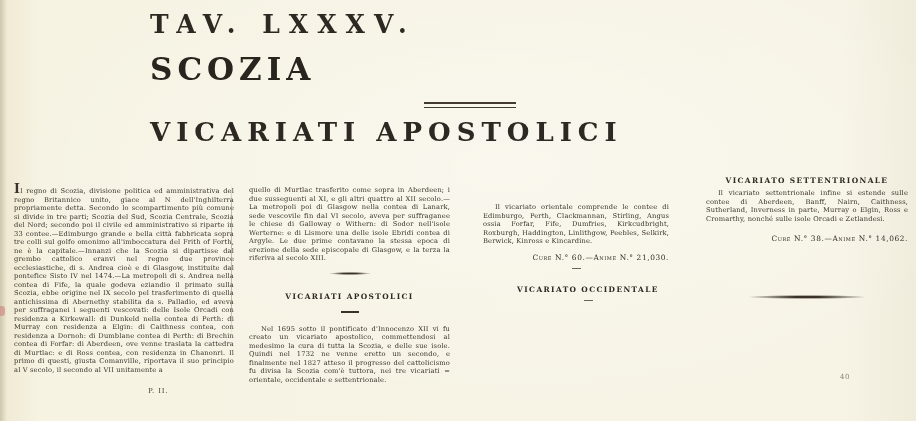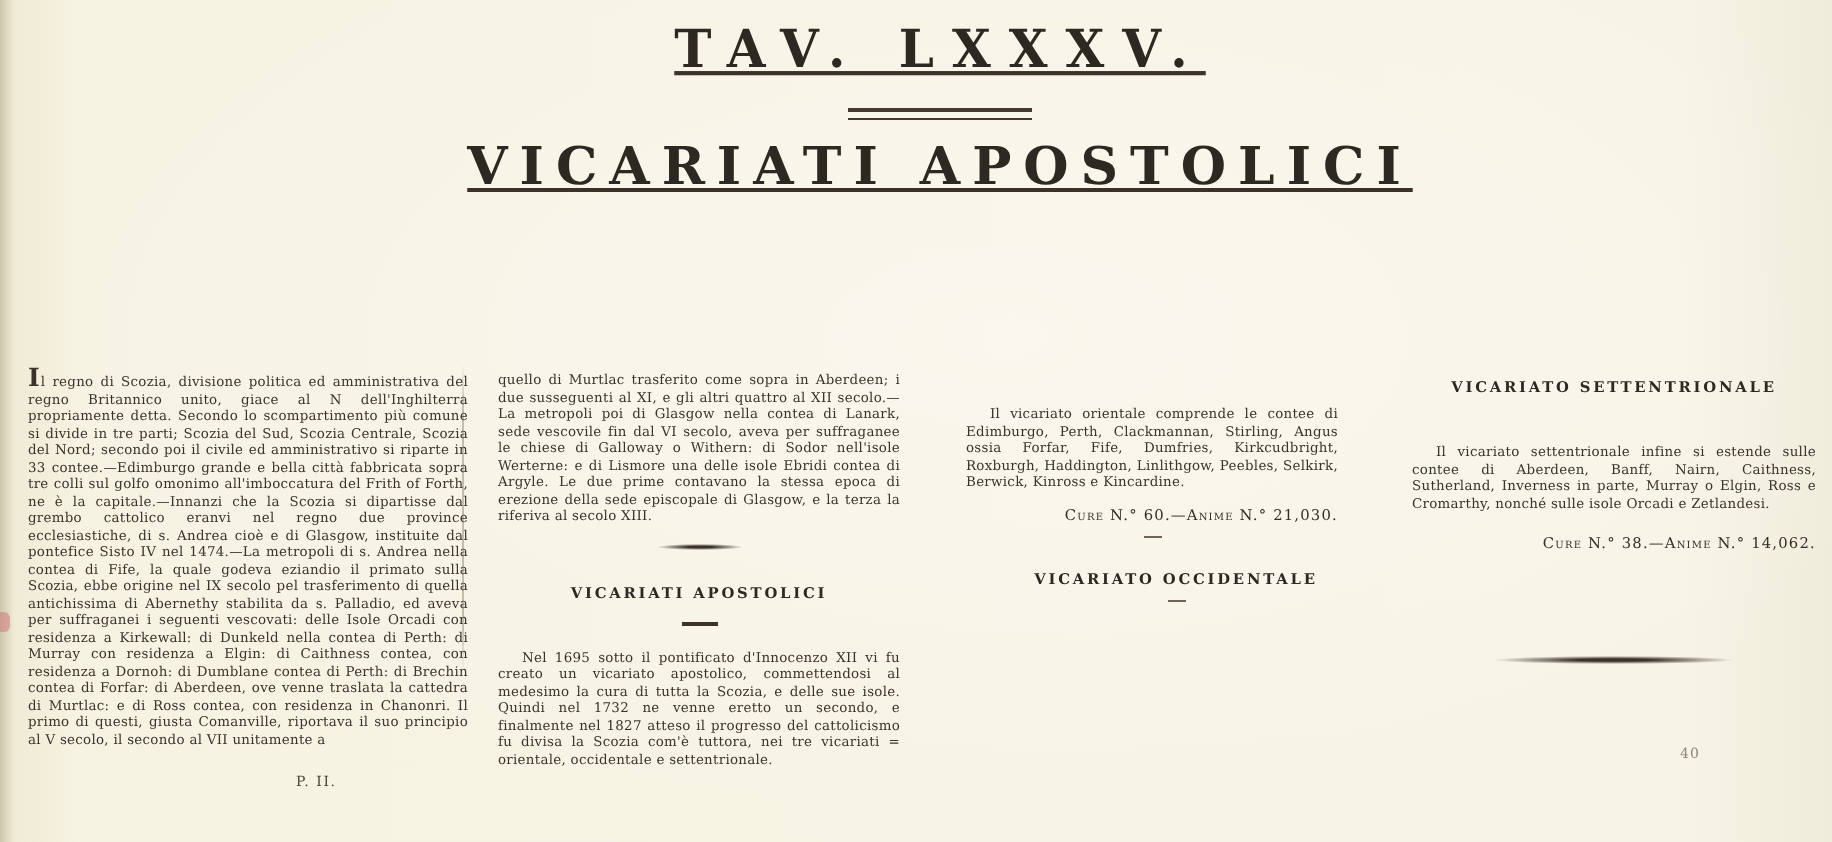--- a/index.html
+++ b/index.html
@@ -17,41 +17,41 @@
   }
   .left-edge{
     position:absolute;left:0;top:0;width:7px;height:421px;
     background:linear-gradient(to right, rgba(120,110,80,.28), rgba(120,110,80,0));
   }
   .stain{
     position:absolute;left:0;top:306px;width:5px;height:10px;
     background:rgba(205,120,120,.55);border-radius:0 3px 3px 0;
   }
   
-  .masthead{position:absolute;left:150px;top:10px;width:640px;text-align:center;text-decoration:underline;}
+  .masthead{position:absolute;left:150px;top:10px;width:640px;}
   .plate{
     font-size:25px;font-weight:700;letter-spacing:9px;color:#2e2822;
     transform:scaleY(1.05);
   }
   .title{
     margin-top:12px;font-size:31px;font-weight:700;letter-spacing:5px;color:#2a241e;
   }
   .double-rule{
     width:92px;height:3px;margin:15px auto 0 auto;
     border-top:2px solid #433b30;border-bottom:1px solid #433b30;
   }
   .subtitle{
     margin-top:9px;font-size:26px;font-weight:700;letter-spacing:6px;color:#2e2822;
   }
   
   .col{position:absolute;top:186px;}
   .col1{left:14px;width:220px;}
   .col2{left:249px;width:201px;}
   .col3{left:483px;width:186px;top:194px;}
-  .col4{left:706px;width:202px;top:189px;}
+  .col4{left:706px;width:202px;top:176px;}
   p.body{
     margin:0;font-size:6.7px;line-height:8.5px;text-align:justify;
     color:#3b332a;letter-spacing:.15px;
   }
   p.indent{text-indent:12px;}
   p.dropcap::first-letter{
     font-size:12.5px;font-weight:600;line-height:6px;letter-spacing:.5px;
   }
   .colhead{
     margin:0;text-align:center;font-size:7.4px;font-weight:700;
@@ -71,21 +71,21 @@
   .tiny-rule{width:9px;height:1px;background:#6d6356;margin:0 auto;}
   
   .col2 .swell-sm{margin-top:9px;}
   .col2 .colhead{margin-top:17px;}
   .col2 .short-rule{margin-top:10px;}
   .col2 p.indent{margin-top:12px;}
   .col3 .sec-body{margin-top:9px;}
   .col3 .stats{margin-top:7px;}
   .col3 .tiny-rule{margin-top:6px;}
   .col3 .sec2{margin-top:16px;margin-left:24px;}
-  .col4 .sec-body{margin-top:24px;}
+  .col4 .sec-body{margin-top:4px;}
   .col4 .stats{margin-top:11px;}
   .col4 .swell-lg{margin-top:52px;}
   
   .fold-line{
     position:absolute;left:231px;top:182px;width:1px;height:154px;
     background:linear-gradient(to bottom, rgba(95,88,70,0), rgba(95,88,70,.35) 15%, rgba(95,88,70,.35) 85%, rgba(95,88,70,0));
   }
   .signature{
     position:absolute;left:148px;top:387px;font-size:7px;letter-spacing:.8px;color:#4a4236;
   }
@@ -96,20 +96,21 @@
 </head>
 <body>
 
 <div class="page">
 
   <div class="left-edge"></div>
   <div class="stain"></div>
 
   <header class="masthead">
     <div class="plate">TAV.  LXXXV.</div>
+    <div class="title">SCOZIA</div>
     <div class="double-rule"></div>
     <div class="subtitle">VICARIATI  APOSTOLICI</div>
   </header>
 
   <section class="col col1">
     <p class="body dropcap">Il regno di Scozia, divisione politica ed amministrativa del regno Britannico unito, giace al N dell'Inghilterra propriamente detta. Secondo lo scompartimento più comune si divide in tre parti; Scozia del Sud, Scozia Centrale, Scozia del Nord; secondo poi il civile ed amministrativo si riparte in 33 contee.—Edimburgo grande e bella città fabbricata sopra tre colli sul golfo omonimo all'imboccatura del Frith of Forth, ne è la capitale.—Innanzi che la Scozia si dipartisse dal grembo cattolico eranvi nel regno due province ecclesiastiche, di s. Andrea cioè e di Glasgow, instituite dal pontefice Sisto IV nel 1474.—La metropoli di s. Andrea nella contea di Fife, la quale godeva eziandio il primato sulla Scozia, ebbe origine nel IX secolo pel trasferimento di quella antichissima di Abernethy stabilita da s. Palladio, ed aveva per suffraganei i seguenti vescovati: delle Isole Orcadi con residenza a Kirkewall: di Dunkeld nella contea di Perth: di Murray con residenza a Elgin: di Caithness contea, con residenza a Dornoh: di Dumblane contea di Perth: di Brechin contea di Forfar: di Aberdeen, ove venne traslata la cattedra di Murtlac: e di Ross contea, con residenza in Chanonri. Il primo di questi, giusta Comanville, riportava il suo principio al V secolo, il secondo al VII unitamente a</p>
   </section>
 
   <div class="fold-line"></div>
 

